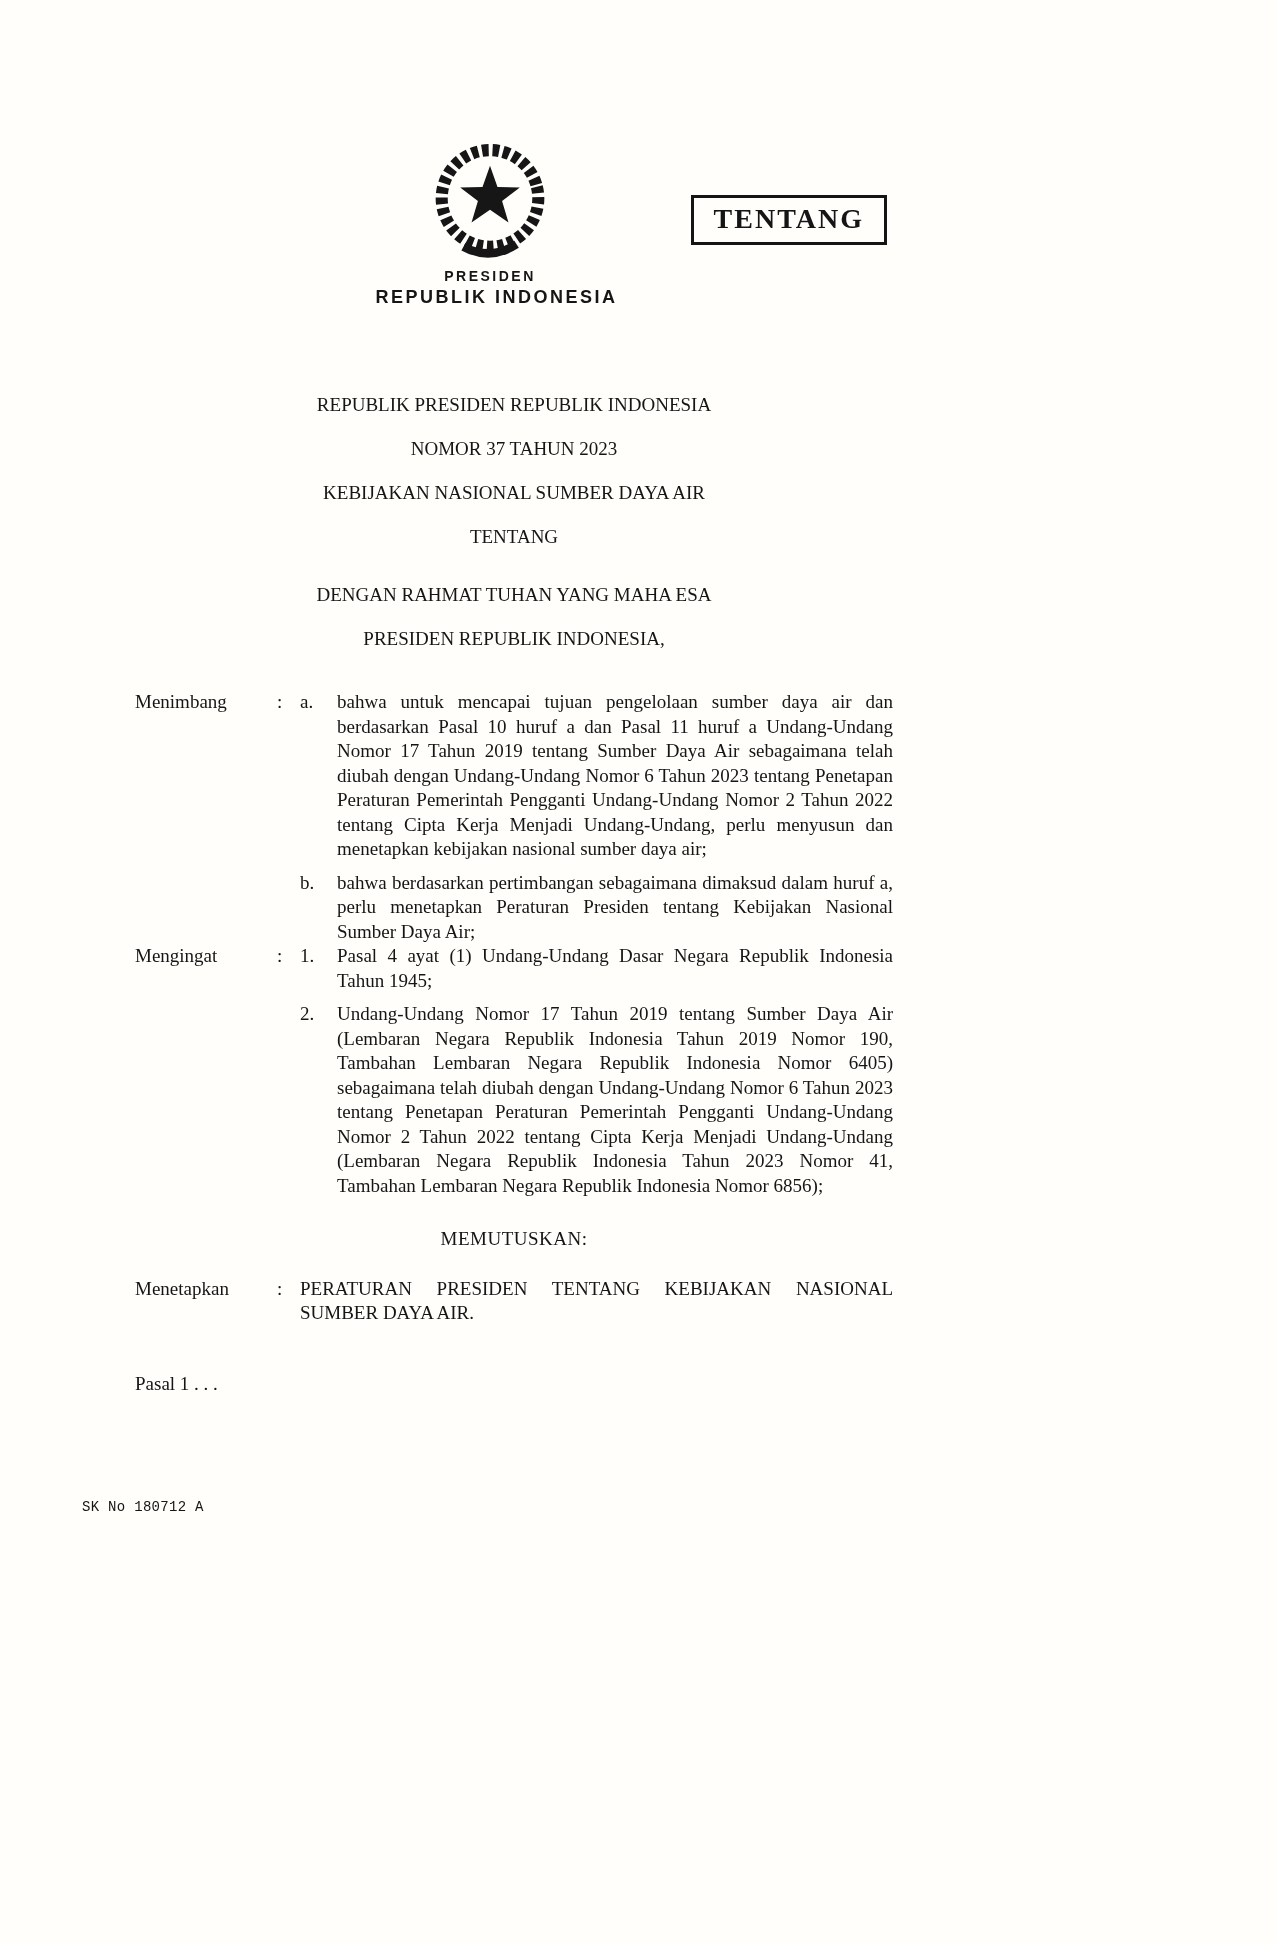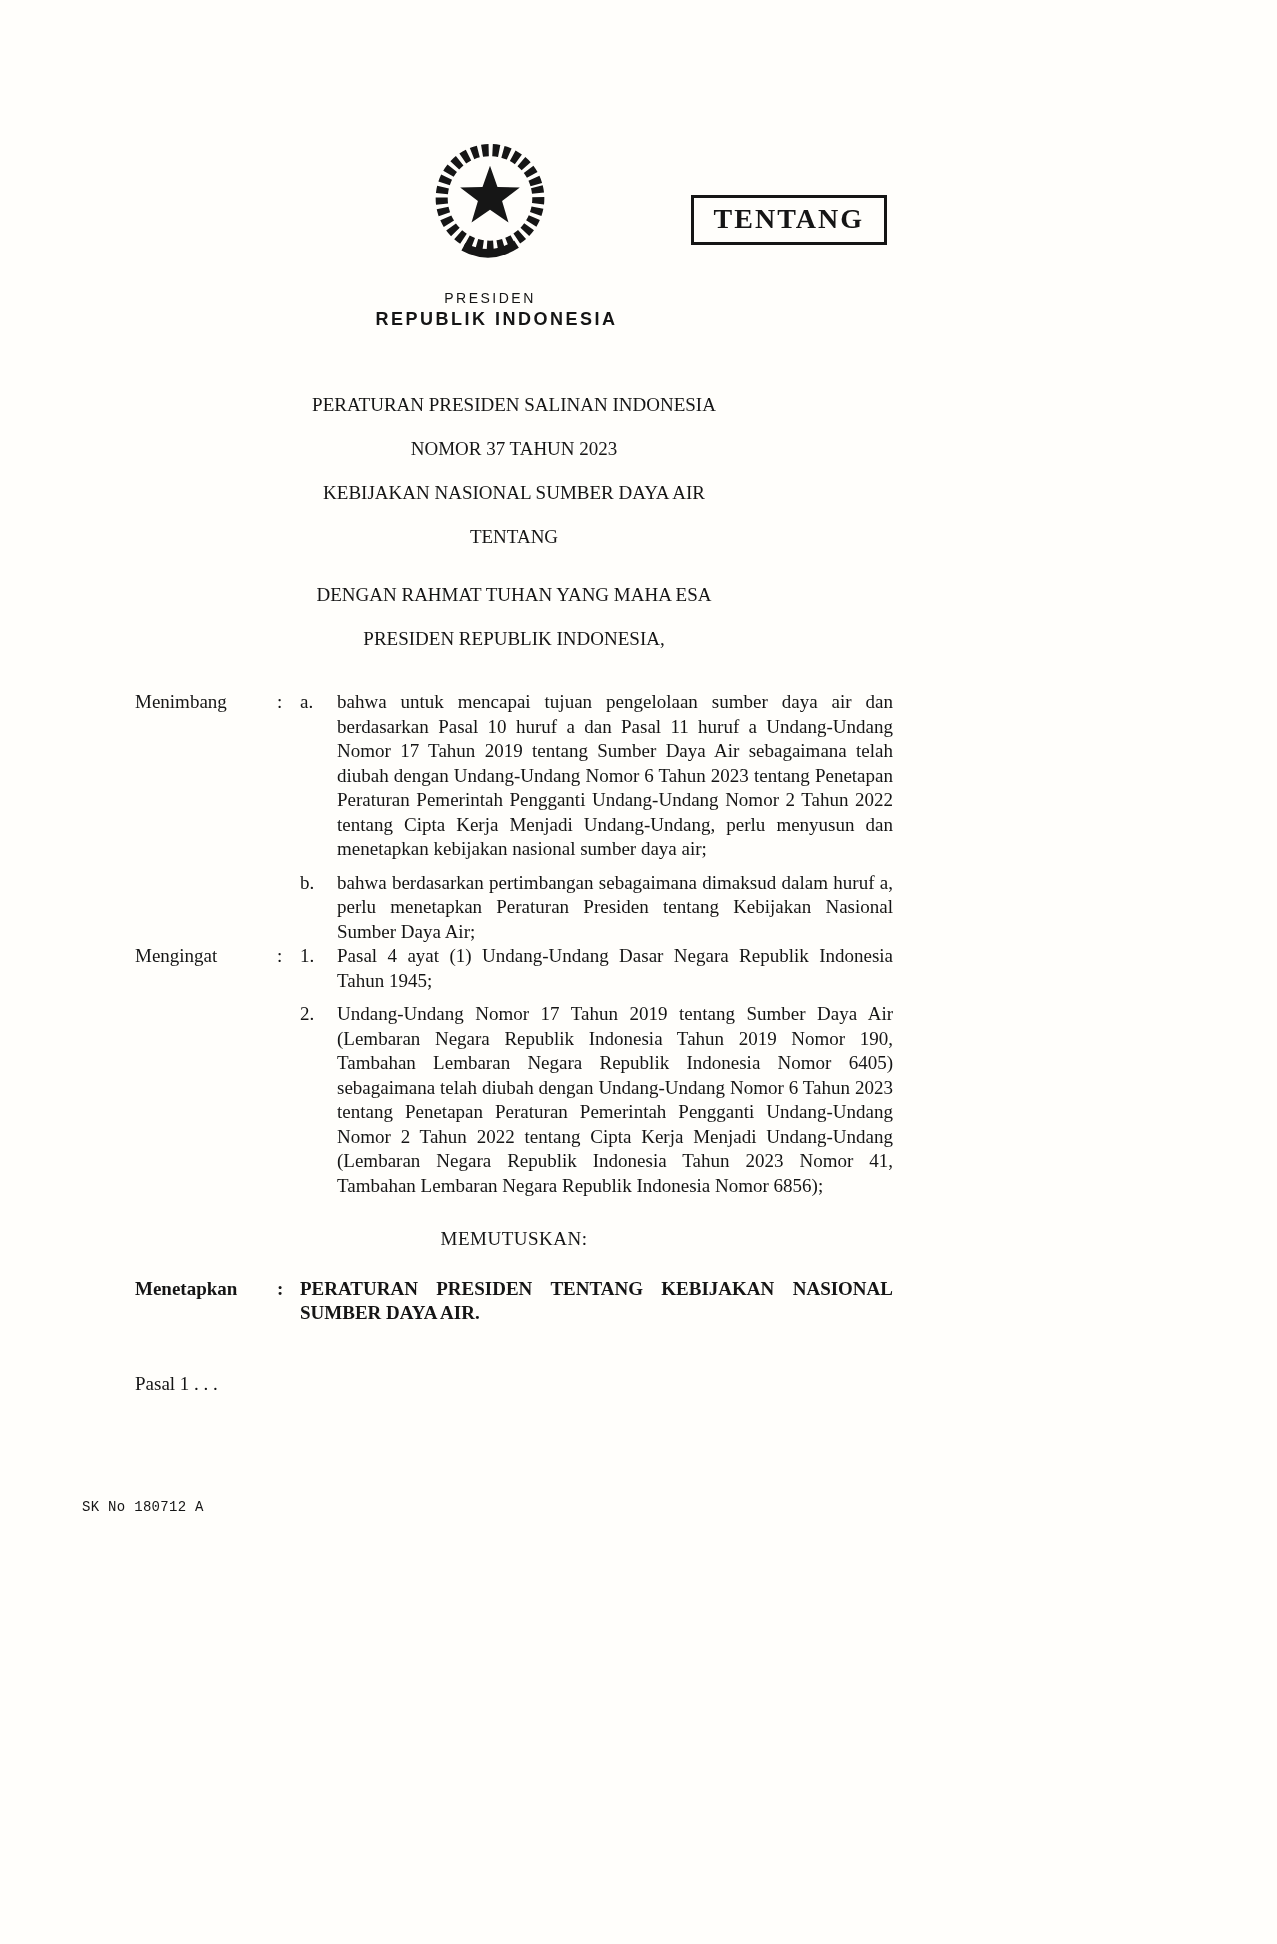--- a/index.html
+++ b/index.html
@@ -29,23 +29,23 @@
     top: 138px;
     left: 0;
     width: 100%;
     display: flex;
     flex-direction: column;
     align-items: center;
     transform: translateX(-24px);
   }
   .emblem-wrap svg { display: block; }
   .inst-line1 {
-    margin-top: 24px;
+    margin-top: 2px;
     font-family: "Liberation Sans", sans-serif;
-    font-weight: 400;
+    font-weight: 700;
     font-size: 14px;
     letter-spacing: 2.5px;
   }
   .inst-line2 {
     margin-top: 3px;
     font-family: "Liberation Sans", sans-serif;
     font-weight: 700;
     font-size: 18px;
     letter-spacing: 2.5px;
     margin-left: 13px;
@@ -138,21 +138,21 @@
         <polygon fill="#161616" points="50,23 56.2,40.5 74.7,41 60,52.2 65.3,70 50,59.5 34.7,70 40,52.2 25.3,41 43.8,40.5"></polygon>
         <path d="M28 90 Q50 102 72 88" stroke="#161616" stroke-width="7" fill="none"></path>
       </svg>
       <div class="inst-line1">PRESIDEN</div>
       <div class="inst-line2">REPUBLIK INDONESIA</div>
     </div>
 
     <div class="salinan-box">TENTANG</div>
 
     <div class="title-block">
-      <p>PERATURAN PRESIDEN SALINAN INDONESIA</p>
+      <p>REPUBLIK PRESIDEN REPUBLIK INDONESIA</p>
       <p>NOMOR 37 TAHUN 2023</p>
       <p>KEBIJAKAN NASIONAL SUMBER DAYA AIR</p>
       <p>TENTANG</p>
       <p class="preamble-invocation">DENGAN RAHMAT TUHAN YANG MAHA ESA</p>
       <p class="preamble-authority">PRESIDEN REPUBLIK INDONESIA,</p>
     </div>
 
     <div class="body-block">
 
       <div class="clause">
@@ -180,21 +180,21 @@
           </div>
           <div class="clause-item">
             <div class="item-marker">2.</div>
             <div class="item-text">Undang-Undang Nomor 17 Tahun 2019 tentang Sumber Daya Air (Lembaran Negara Republik Indonesia Tahun 2019 Nomor 190, Tambahan Lembaran Negara Republik Indonesia Nomor 6405) sebagaimana telah diubah dengan Undang-Undang Nomor 6 Tahun 2023 tentang Penetapan Peraturan Pemerintah Pengganti Undang-Undang Nomor 2 Tahun 2022 tentang Cipta Kerja Menjadi Undang-Undang (Lembaran Negara Republik Indonesia Tahun 2023 Nomor 41, Tambahan Lembaran Negara Republik Indonesia Nomor 6856);</div>
           </div>
         </div>
       </div>
 
       <div class="memutuskan">MEMUTUSKAN:</div>
 
-      <div class="clause" style="margin-top:8px;font-weight:bold;">
+      <div class="clause" style="margin-top:8px;">
         <div class="clause-label">Menetapkan</div>
         <div class="clause-colon">:</div>
         <div class="clause-items">
           <div class="item-text-full">PERATURAN PRESIDEN TENTANG KEBIJAKAN NASIONAL SUMBER DAYA AIR.</div>
         </div>
       </div>
 
       <div class="catchword">Pasal 1 . . .</div>
     </div>
 

